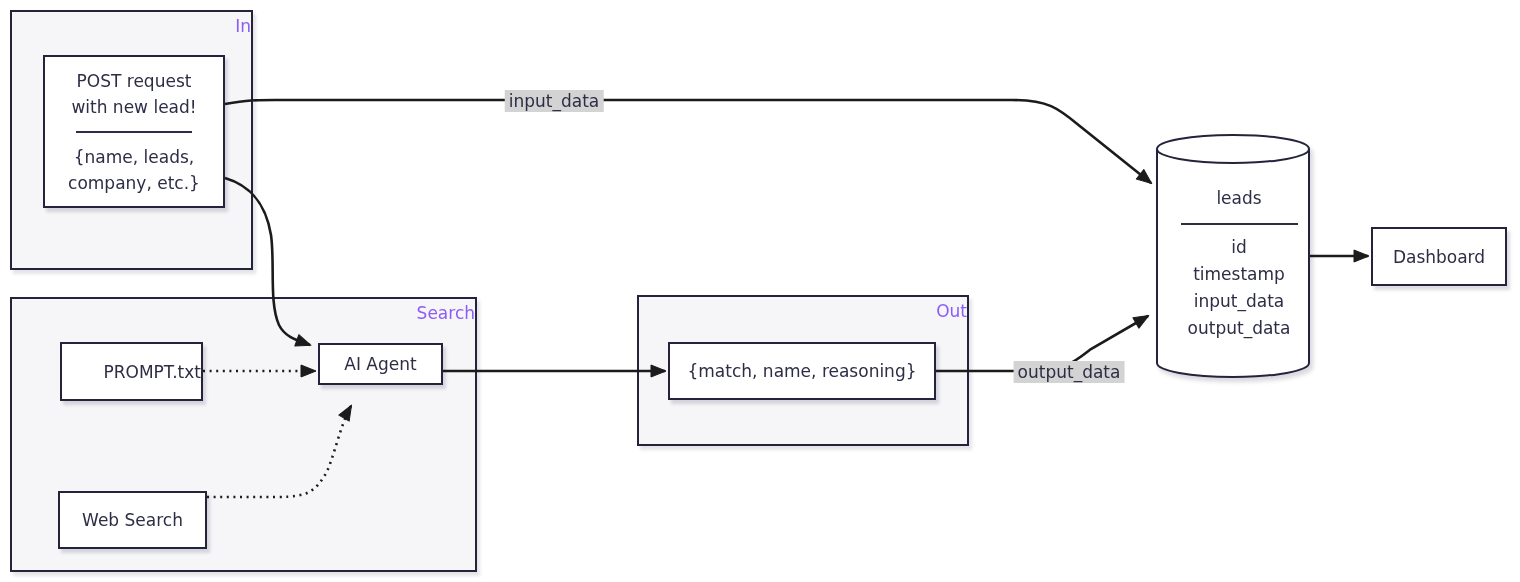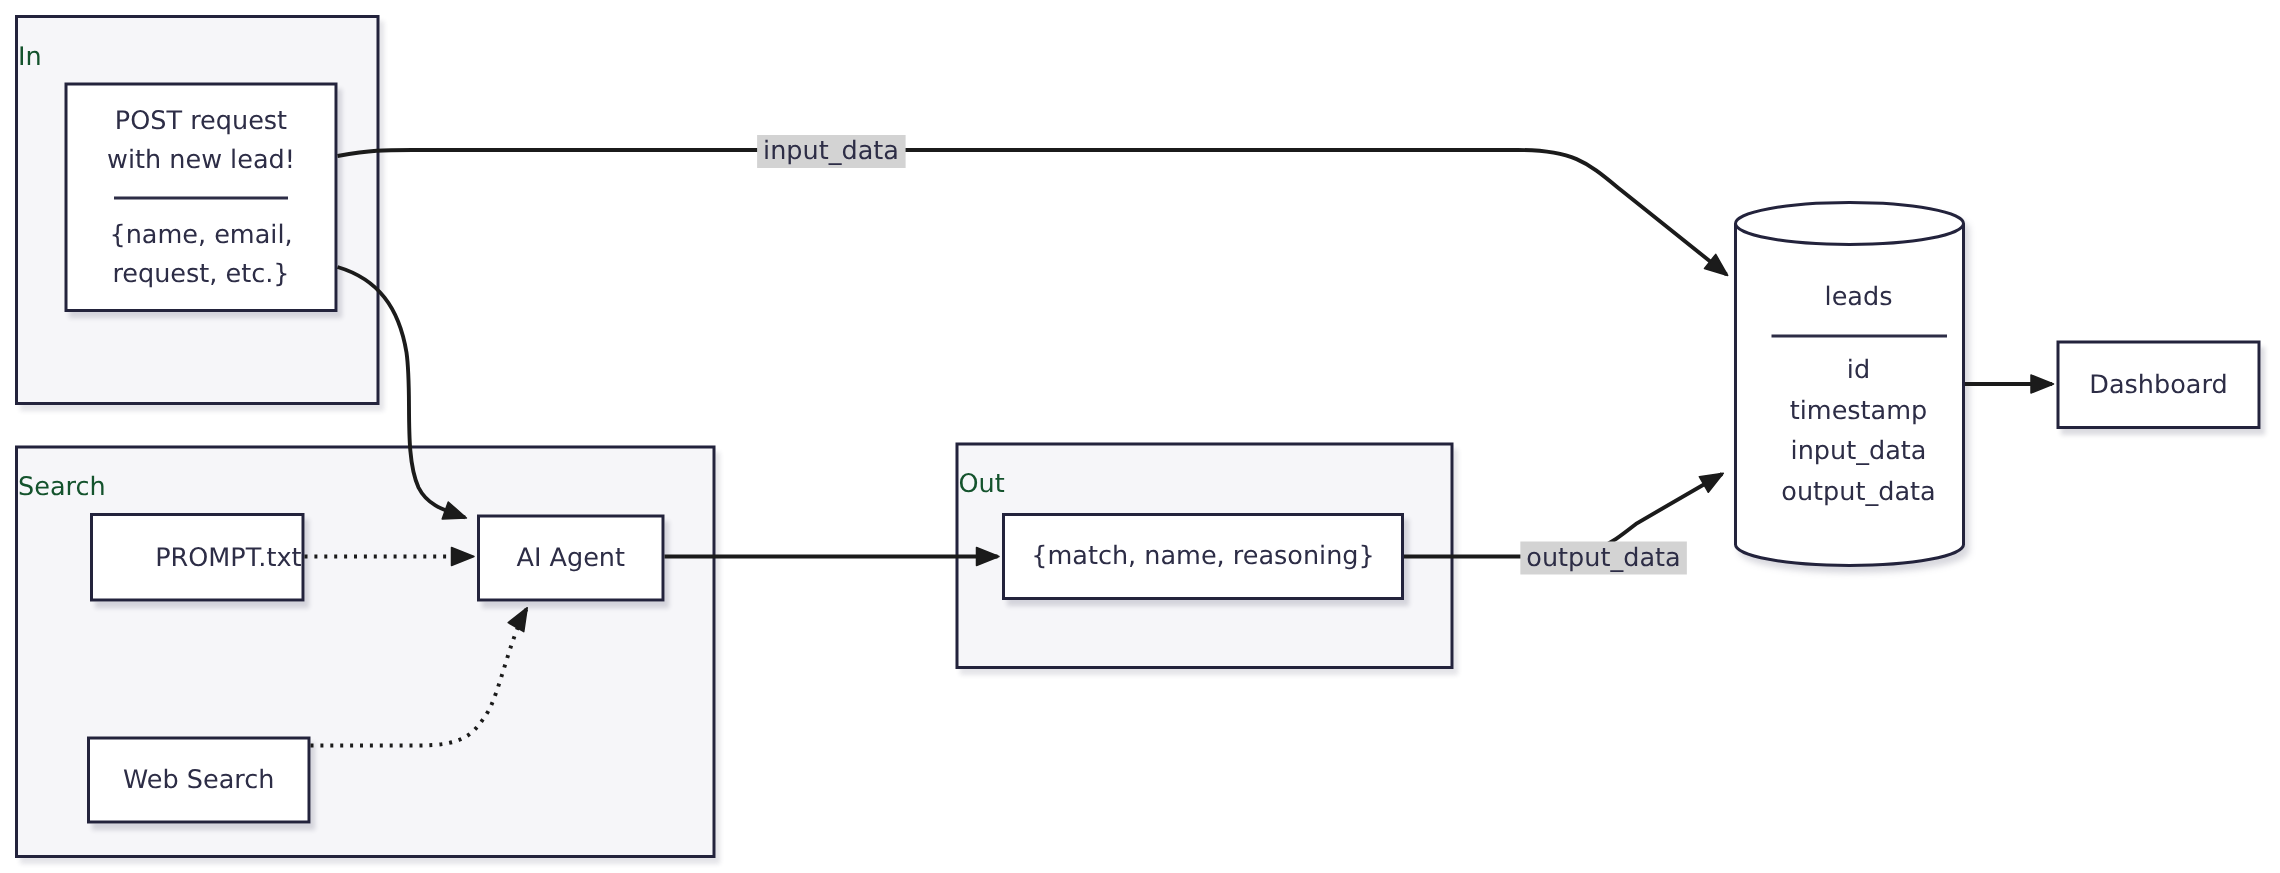--- a/index.html
+++ b/index.html
@@ -7,22 +7,22 @@
     position:relative;width:1520px;height:582px;overflow:hidden;
     font-family:"DejaVu Sans","Liberation Sans",sans-serif;
     color:#2d2d46;font-size:17px;
   }
   
   .container{
     position:absolute;background:#f6f6f9;border:2px solid #23233c;
     box-shadow:3px 4px 3px rgba(40,40,70,.12);z-index:1;box-sizing:border-box;
   }
   .container-title{
-    position:absolute;top:16px;left:0;right:0;text-align:left;
-    color:#14532d;z-index:2;
+    position:absolute;top:4px;left:0;right:0;text-align:right;
+    color:#8b5cf6;z-index:2;
   }
   
   .node{
     position:absolute;background:#ffffff;border:2px solid #23233c;
     display:flex;align-items:center;justify-content:center;
     box-shadow:3px 4px 3px rgba(40,40,70,.16);z-index:2;
     box-sizing:border-box;white-space:nowrap;
   }
   .post-node{flex-direction:column;}
   .post-text{width:142px;text-align:center;white-space:normal;line-height:26px;}
@@ -59,28 +59,28 @@
     <div class="container-title">Search</div>
   </section>
 
   <section class="container" style="left:637px;top:295px;width:332px;height:151px;">
     <div class="container-title">Out</div>
   </section>
 
   <div class="node post-node" style="left:43px;top:55px;width:182px;height:153px;">
     <div class="post-text">POST request with new lead!</div>
     <hr class="divider">
-    <div class="post-text">{name, email, request, etc.}</div>
+    <div class="post-text">{name, leads, company, etc.}</div>
   </div>
 
   <div class="node" style="left:60px;top:342px;width:143px;height:59px;justify-content:flex-end;">
     <span>PROMPT.txt</span>
   </div>
 
-  <div class="node" style="left:318px;top:343px;width:125px;height:58px;">
+  <div class="node" style="left:318px;top:343px;width:125px;height:42px;">
     <span>AI Agent</span>
   </div>
 
   <div class="node" style="left:58px;top:467px;width:149px;height:58px;margin-top:24px;">
     <span>Web Search</span>
   </div>
 
   <div class="node" style="left:668px;top:342px;width:268px;height:58px;">
     <span>{match, name, reasoning}</span>
   </div>

